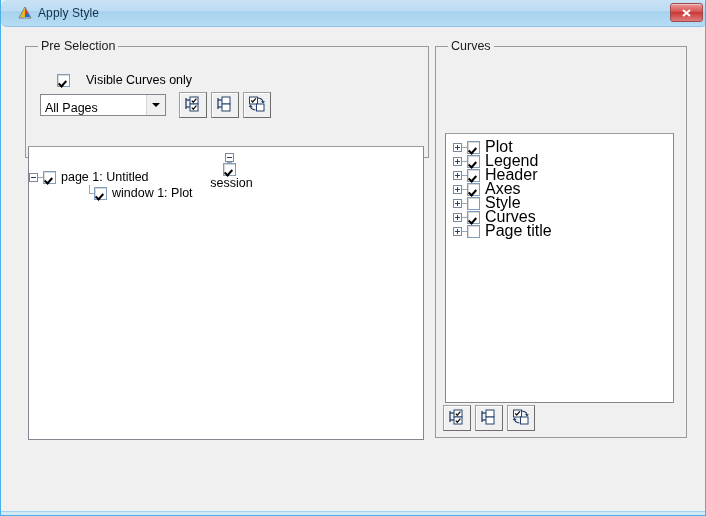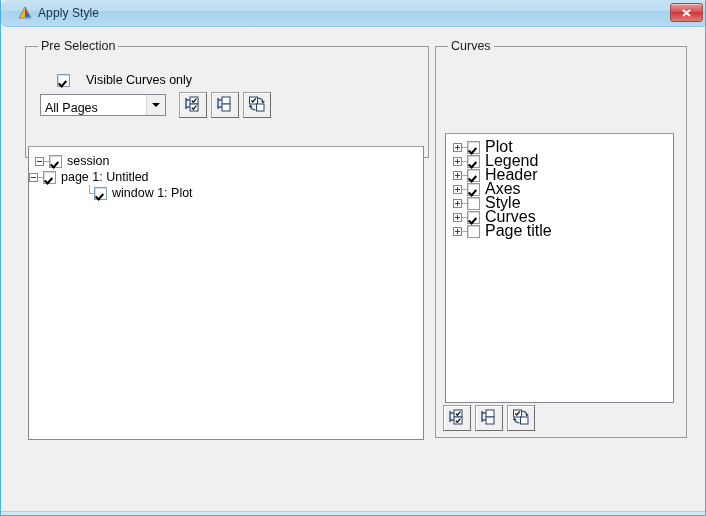--- a/index.html
+++ b/index.html
@@ -261,21 +261,21 @@
     background: #9aa8b8;
   }
   .spacer-elbow.elbow::after {
     content:"";
     position:absolute;
     left: 4px; top: 8px; width: 5px; height: 1px;
     background: #9aa8b8;
   }
 
   
-  .tree-row.lvl1 { padding-left: 6px; }
+  .tree-row.lvl1 { padding-left: 6px; flex-direction: column; }
   .tree-row.lvl2 { }
   .tree-row.lvl3 { padding-left: 56px; }
 
   .opt-row {
     display: flex;
     align-items: center;
     height: 14px;
     padding-left: 7px;
     white-space: nowrap;
   }

